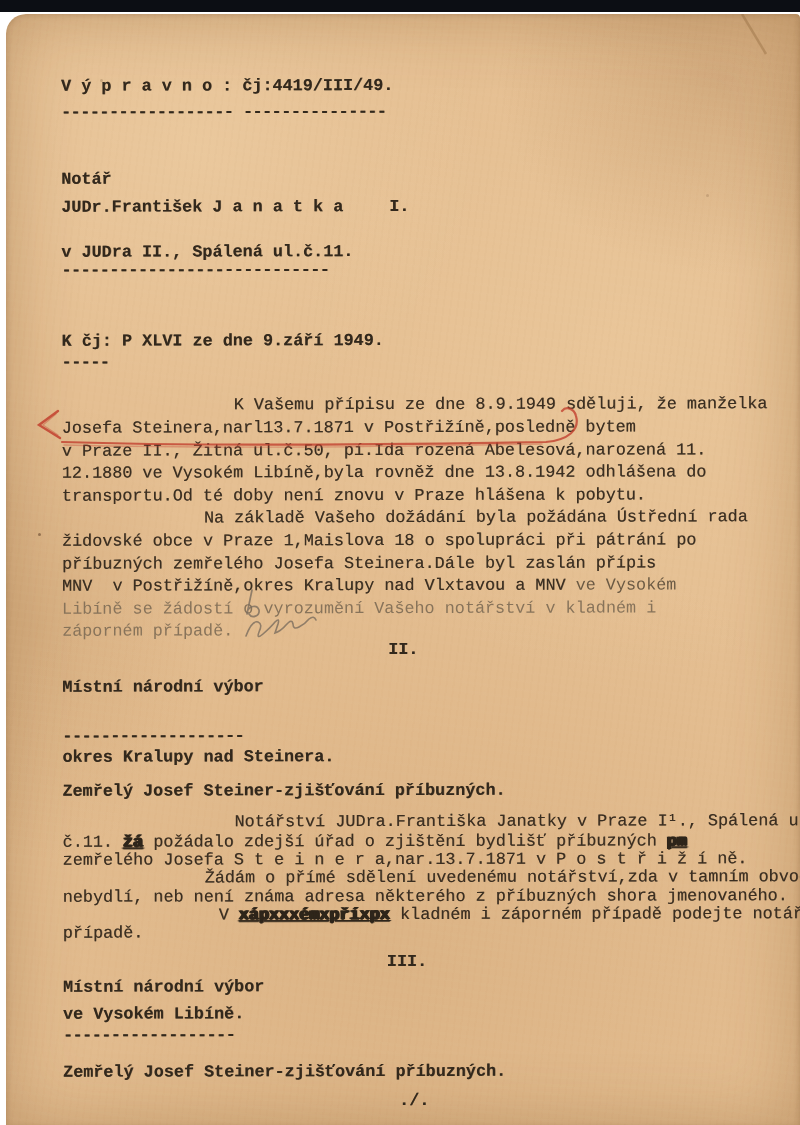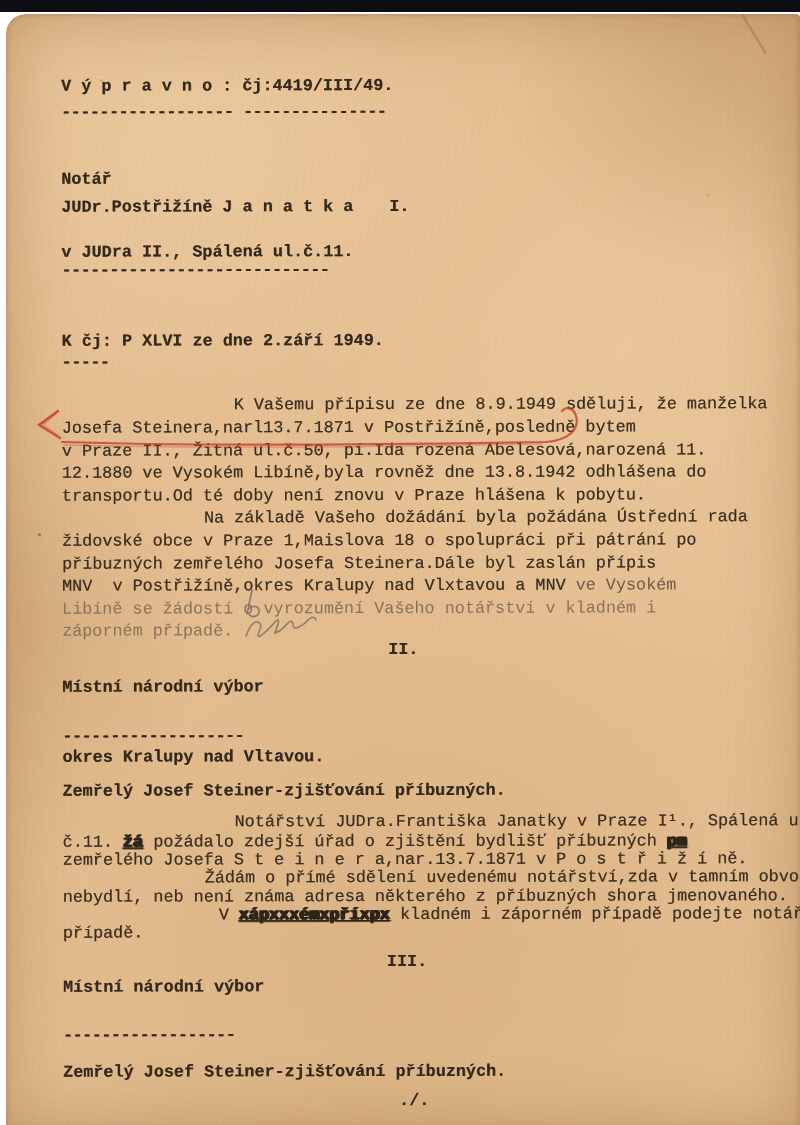--- a/index.html
+++ b/index.html
@@ -51,57 +51,58 @@
 <div class="stage">
   <div class="page">
     <div class="grain"></div>
 
     <div class="textlayer">
 
       <div class="t strong" style="top:62px;left:56px">V ý p r a v n o : čj:4419/III/49.</div>
       <div class="t rule" style="top:88px;left:56px">------------------ ---------------</div>
 
       <div class="t strong" style="top:155px;left:56px">Notář</div>
-      <div class="t strong" style="top:183px;left:56px">JUDr.Postřižíně J a n a t k a</div>
+      <div class="t strong" style="top:183px;left:56px">JUDr.František J a n a t k a</div>
       <div class="t strong" style="top:183px;left:384px">I.</div>
       <div class="t strong" style="top:228px;left:56px">v JUDra II., Spálená ul.č.11.</div>
       <div class="t rule" style="top:246px;left:56px">----------------------------</div>
 
-      <div class="t strong" style="top:317px;left:56px">K čj: P XLVI ze dne 2.září 1949.</div>
+      <div class="t strong" style="top:317px;left:56px">K čj: P XLVI ze dne 9.září 1949.</div>
       <div class="t rule" style="top:338px;left:56px">-----</div>
 
       <div class="t" style="top:381px;left:228px">K Vašemu přípisu ze dne 8.9.1949 sděluji, že manželka</div>
       <div class="t" style="top:404px;left:56px">Josefa Steinera,narl13.7.1871 v Postřižíně,posledně bytem</div>
       <div class="t" style="top:427px;left:56px">v Praze II., Žitná ul.č.50, pí.Ida rozená Abelesová,narozená 11.</div>
       <div class="t" style="top:449px;left:56px">12.1880 ve Vysokém Libíně,byla rovněž dne 13.8.1942 odhlášena do</div>
       <div class="t" style="top:472px;left:56px">transportu.Od té doby není znovu v Praze hlášena k pobytu.</div>
 
       <div class="t" style="top:494px;left:198px">Na základě Vašeho dožádání byla požádána Ústřední rada</div>
       <div class="t" style="top:517px;left:56px">židovské obce v Praze 1,Maislova 18 o spolupráci při pátrání po</div>
       <div class="t" style="top:540px;left:56px">příbuzných zemřelého Josefa Steinera.Dále byl zaslán přípis</div>
       <div class="t" style="top:562px;left:56px"><span>MNV  v Postřižíně,okres Kralupy nad Vlxtavou a MNV </span><span class="midfaint">ve Vysokém</span></div>
       <div class="t faint" style="top:585px;left:56px">Libíně se žádostí o vyrozumění Vašeho notářství v kladném i</div>
       <div class="t faint" style="top:607px;left:56px">záporném případě.</div>
 
       <div class="t strong" style="top:626px;left:382px">II.</div>
       <div class="t strong" style="top:663px;left:56px">Místní národní výbor</div>
       <div class="t rule" style="top:712px;left:56px">-------------------</div>
-      <div class="t strong" style="top:733px;left:56px">okres Kralupy nad Vltavou.</div>
+      <div class="t strong" style="top:733px;left:56px">okres Kralupy nad Steinera.</div>
       <div class="t strong" style="top:767px;left:56px">Zemřelý Josef Steiner-zjišťování příbuzných.</div>
 
       <div class="t" style="top:798px;left:228px">Notářství JUDra.Františka Janatky v Praze I¹., Spálená ul.</div>
       <div class="t" style="top:818px;left:56px"><span>č.11. </span><span class="xout">žá</span><span> požádalo zdejší úřad o zjištění bydlišť příbuzných </span><span class="xout">pm</span></div>
       <div class="t" style="top:836px;left:56px">zemřelého Josefa S t e i n e r a,nar.13.7.1871 v P o s t ř i ž í ně.</div>
       <div class="t" style="top:854px;left:198px">Žádám o přímé sdělení uvedenému notářství,zda v tamním obvodu</div>
       <div class="t" style="top:873px;left:56px">nebydlí, neb není známa adresa některého z příbuzných shora jmenovaného.</div>
       <div class="t" style="top:891px;left:212px"><span>V </span><span class="xout">xápxxxémxpříxpx</span><span> kladném i záporném případě podejte notářství</span></div>
       <div class="t" style="top:909px;left:56px">případě.</div>
 
       <div class="t strong" style="top:938px;left:380px">III.</div>
       <div class="t strong" style="top:963px;left:56px">Místní národní výbor</div>
+      <div class="t strong" style="top:990px;left:56px">ve Vysokém Libíně.</div>
       <div class="t rule" style="top:1011px;left:56px">------------------</div>
       <div class="t strong" style="top:1048px;left:56px">Zemřelý Josef Steiner-zjišťování příbuzných.</div>
       <div class="t strong" style="top:1077px;left:392px">./.</div>
     </div>
 
     <svg class="marks" width="800" height="1125" viewBox="0 0 800 1125">
 
       <path d="M52,397 L33,411 L54,424" fill="none" stroke="#c2402e" stroke-width="2.4" stroke-linecap="round" opacity=".85"></path>
       <path d="M50,400 L37,411 L52,421" fill="none" stroke="#c2402e" stroke-width="1.2" stroke-linecap="round" opacity=".4"></path>
 

